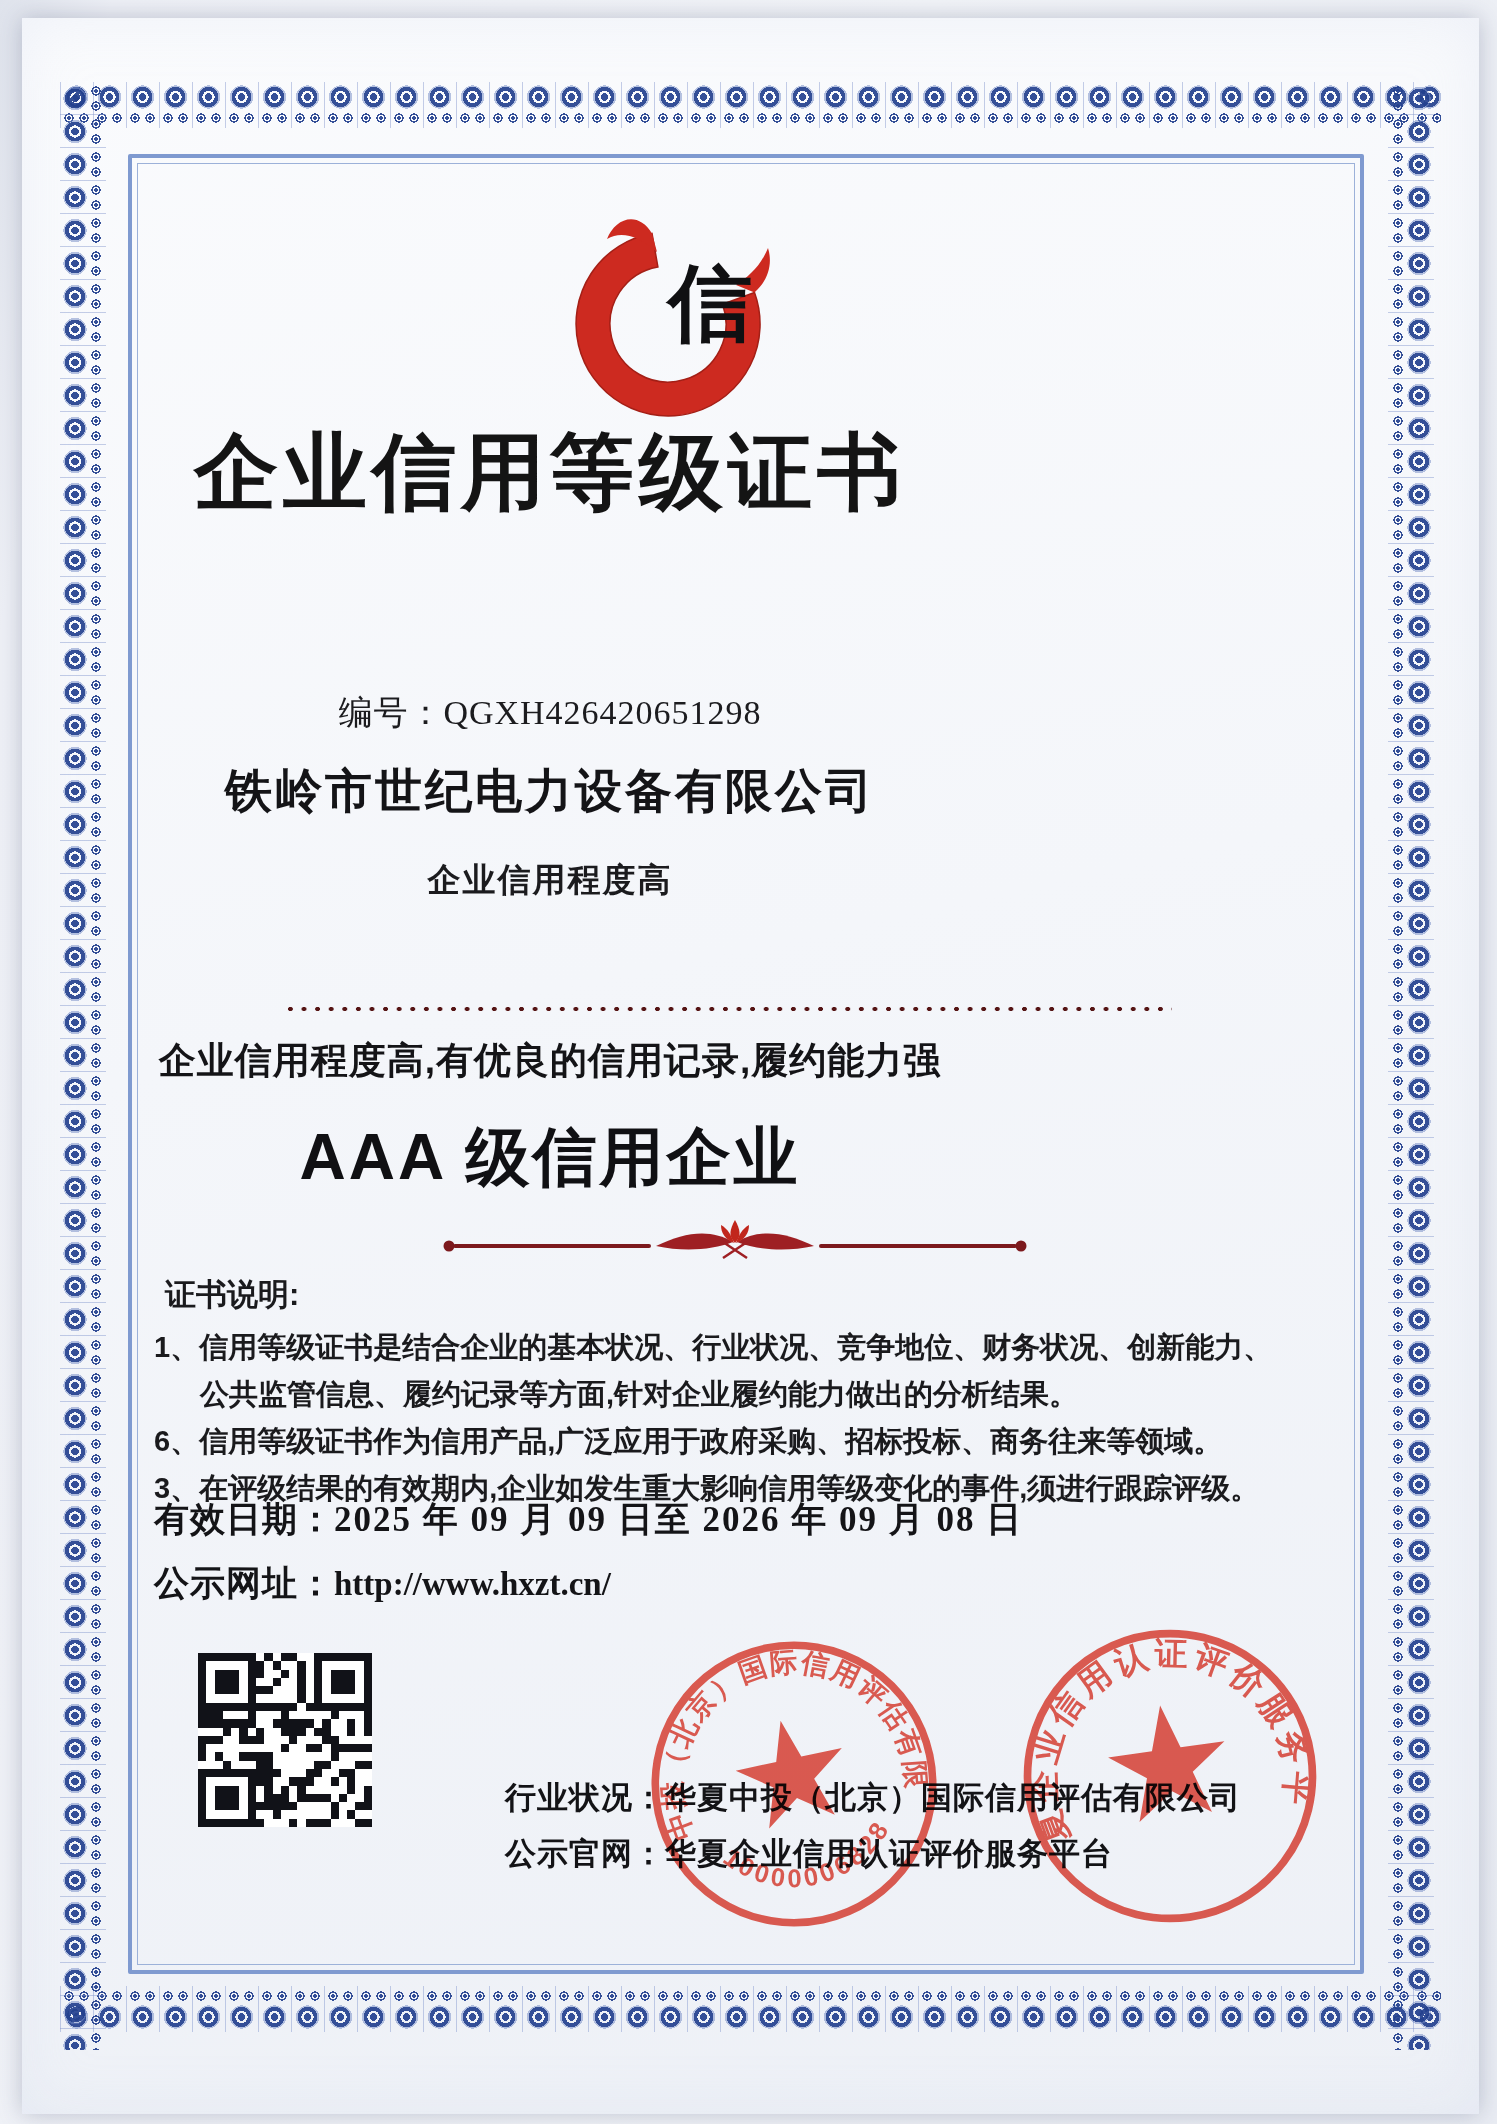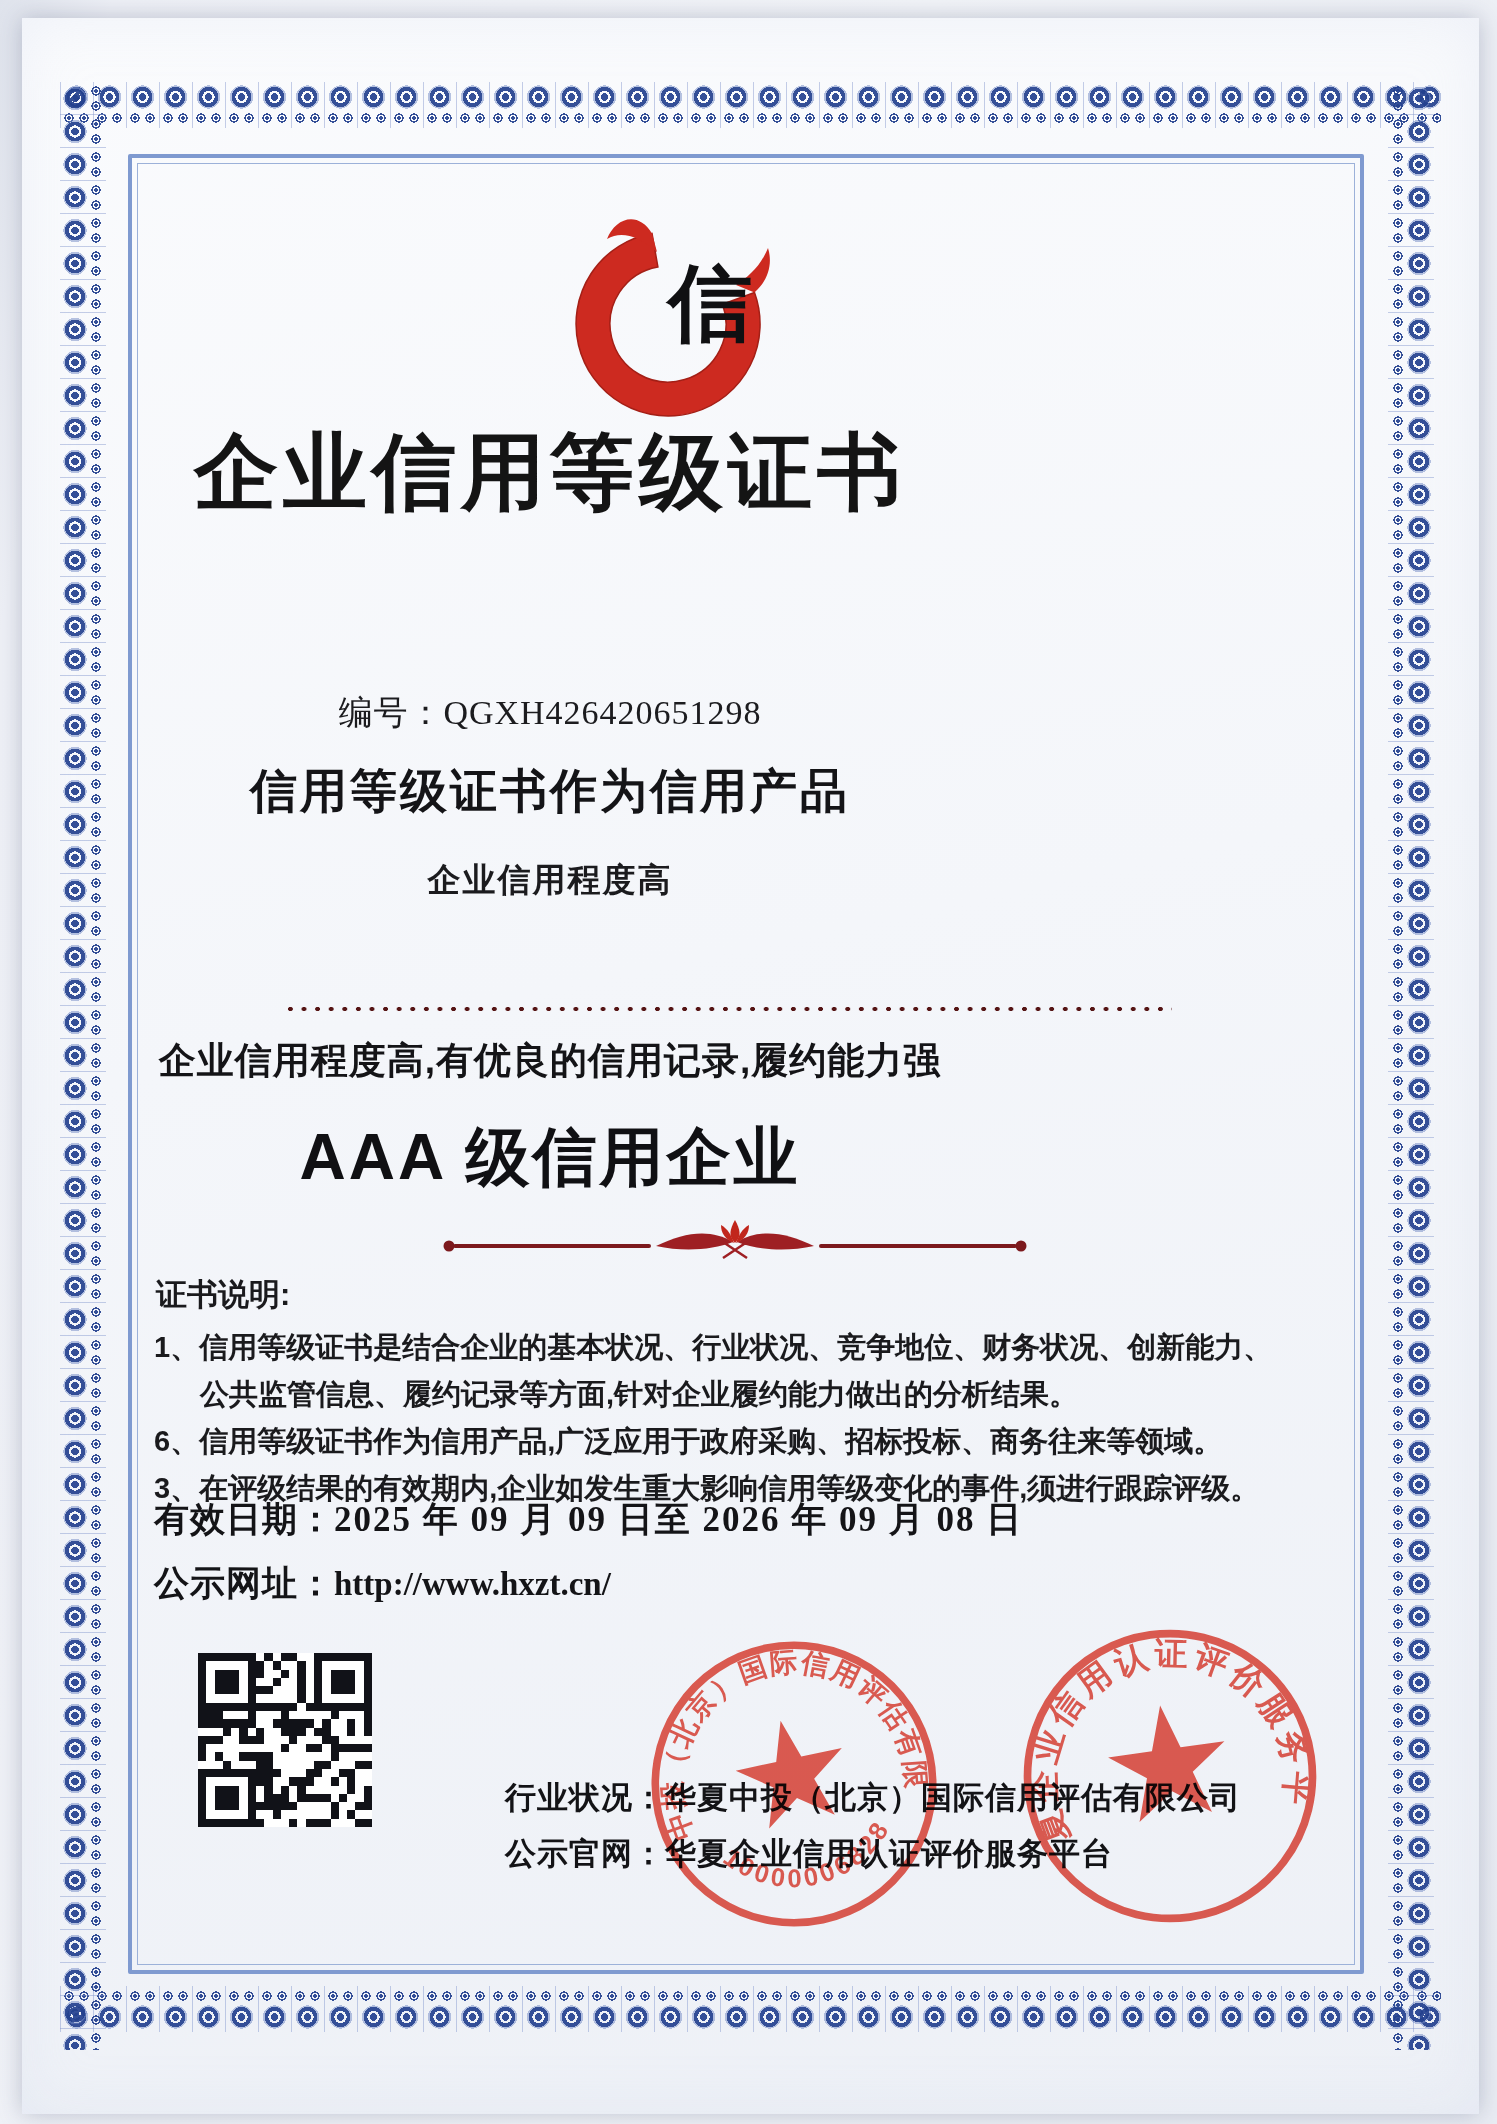--- a/index.html
+++ b/index.html
@@ -78,21 +78,21 @@
     position:absolute;left:265px;top:988px;width:885px;height:6px;
     background:radial-gradient(circle at 3.4px 3px,#551414 0 2.3px,transparent 2.5px);
     background-size:13.6px 6px;background-repeat:repeat-x;
   }
   .slogan{position:absolute;left:0;top:1018px;width:100%;
     font-size:37px;font-weight:800;letter-spacing:1px;color:#141417;}
   .rating{position:absolute;left:0;top:1096px;width:100%;
     font-size:64px;font-weight:900;letter-spacing:3px;color:#101013;}
   .flourish{position:absolute;left:418px;top:1200px;width:590px;height:52px;}
   .notes{position:absolute;left:132px;top:1256px;width:1130px;color:#1a1a1d;text-align:left;}
-  .notes h3{margin:0 0 8px 2px;font-size:31px;font-weight:800;}
+  .notes h3{margin:0 0 8px 11px;font-size:31px;font-weight:800;}
   .note{font-size:29px;font-weight:600;line-height:47px;padding-left:46px;text-indent:-46px;}
   .fieldline{position:absolute;left:132px;color:#141417;font-size:35px;font-weight:700;letter-spacing:1px;}
   .fieldline .val{font-family:"Liberation Serif",serif;font-weight:700;letter-spacing:2px;}
   .fieldline .mono{font-family:Liberation Serif, serif;font-weight:700;font-size:33px;letter-spacing:0;margin-top:9px;}
   .qr{position:absolute;left:176px;top:1635px;width:174px;height:174px;}
   .issuer-block{position:absolute;left:483px;top:1752px;text-align:left;color:#131316;}
   .issuer-line{font-size:31px;font-weight:800;letter-spacing:1px;line-height:56px;white-space:nowrap;}
   .stamp{position:absolute;mix-blend-mode:multiply;opacity:.82;}
   .stamp.left{left:620px;top:1614px;width:304px;height:304px;transform:rotate(-12deg);}
   .stamp.right{left:994px;top:1604px;width:308px;height:308px;transform:rotate(-8deg);}
@@ -112,21 +112,21 @@
   <svg class="logo" viewBox="0 0 228 248">
     <path fill="#cd2a20" stroke="#a41f16" stroke-width="1.5" d="M99,41.4 A92,92 0 1 0 201.5,100.5 L169.5,112.2 A58,58 0 1 1 104.9,74.9 Z"></path>
     <path fill="#cd2a20" d="M99,41.4 C85,18 62,26 54,47 C68,39 84,43 104,60 Z"></path>
     <path fill="#cd2a20" d="M201.5,100.5 C215,89 220,72 215,56 C207,75 196,84 183,93 Z"></path>
     <text x="157" y="140" text-anchor="middle" font-size="84" font-weight="900" font-family="Liberation Serif,serif" fill="#101012">信</text>
   </svg>
 
   <div class="col">
     <div class="title">企业信用等级证书</div>
     <div class="serial"><span>编号：</span><span>QGXH426420651298</span></div>
-    <div class="company">信用等级证书作为信用产品</div>
+    <div class="company">铁岭市世纪电力设备有限公司</div>
     <div class="address">企业信用程度高</div>
     <div class="slogan">企业信用程度高,有优良的信用记录,履约能力强</div>
     <div class="rating">AAA 级信用企业</div>
   </div>
 
   <div class="dotline"></div>
 
   <svg class="flourish" viewBox="0 0 590 52">
     <circle cx="9" cy="28" r="5.5" fill="#7c191d"></circle>
     <rect x="13" y="26" width="198" height="4" rx="2" fill="#7c191d"></rect>

